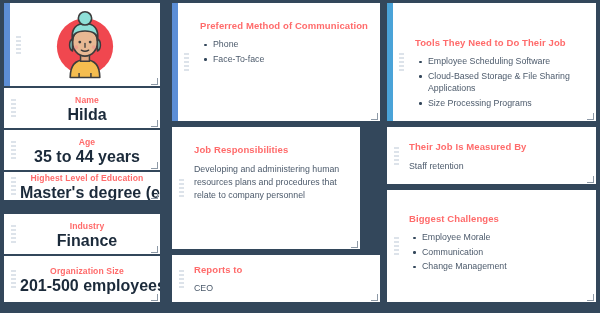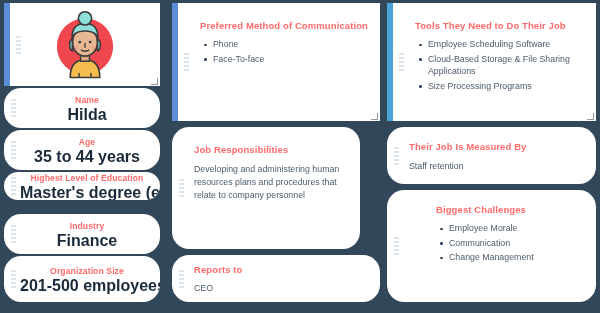--- a/index.html
+++ b/index.html
@@ -24,21 +24,21 @@
 
   
   .card {
     position: absolute;
     background: #ffffff;
     box-sizing: border-box;
     overflow: hidden;
   }
   .card.accent-blue   { border-left: 6px solid #5c8ed6; }
   .card.accent-cyan   { border-left: 6px solid #4aa3d8; }
-  .card.plain         { border-left: 0; border-radius: 17px; }
+  .card.plain         { border-left: 0; }
 
   
   .grip {
     position: absolute;
     left: 7px;
     top: 50%;
     transform: translateY(-50%);
     width: 5px;
     display: flex;
     flex-direction: column;
@@ -334,21 +334,21 @@
   </div>
 
   <div class="card accent-cyan" style="left:387px; top:3px; width:209px; height:118px;">
     <span class="grip">
         <i></i>
         <i></i>
         <i></i>
         <i></i>
         <i></i>
       </span>
-    <div class="card-body" style="padding-top:17px;">
+    <div class="card-body" style="padding-top:34px;">
       <div class="heading">Tools They Need to Do Their Job</div>
       <ul class="bullets">
         <li>Employee Scheduling Software</li>
         <li>Cloud-Based Storage &amp; File Sharing Applications</li>
         <li>Size Processing Programs</li>
       </ul>
     </div>
     <span class="resize"></span>
   </div>
 
@@ -368,21 +368,21 @@
   </div>
 
   <div class="card plain" style="left:387px; top:190px; width:209px; height:112px;">
     <span class="grip">
         <i></i>
         <i></i>
         <i></i>
         <i></i>
         <i></i>
       </span>
-    <div class="card-body" style="padding-top:14px;margin-left:27px;">
+    <div class="card-body" style="padding-top:23px;">
       <div class="heading">Biggest Challenges</div>
       <ul class="bullets">
         <li>Employee Morale</li>
         <li>Communication</li>
         <li>Change Management</li>
       </ul>
     </div>
     <span class="resize"></span>
   </div>
 

